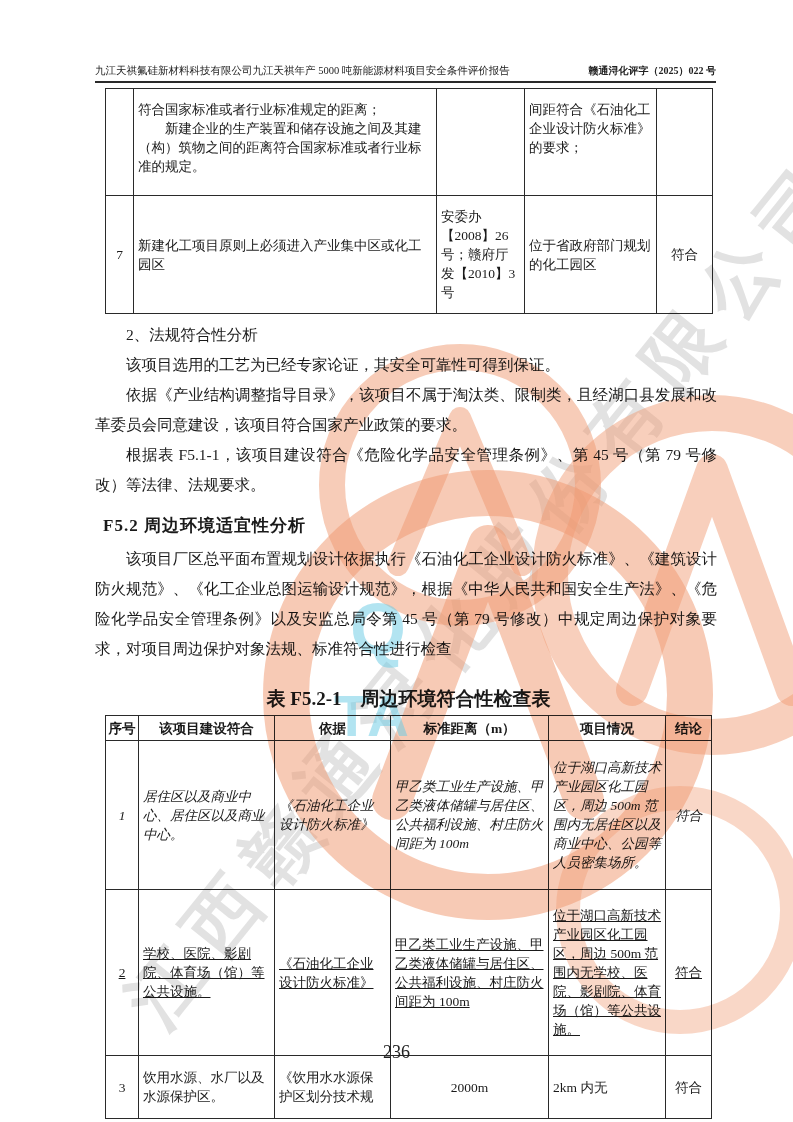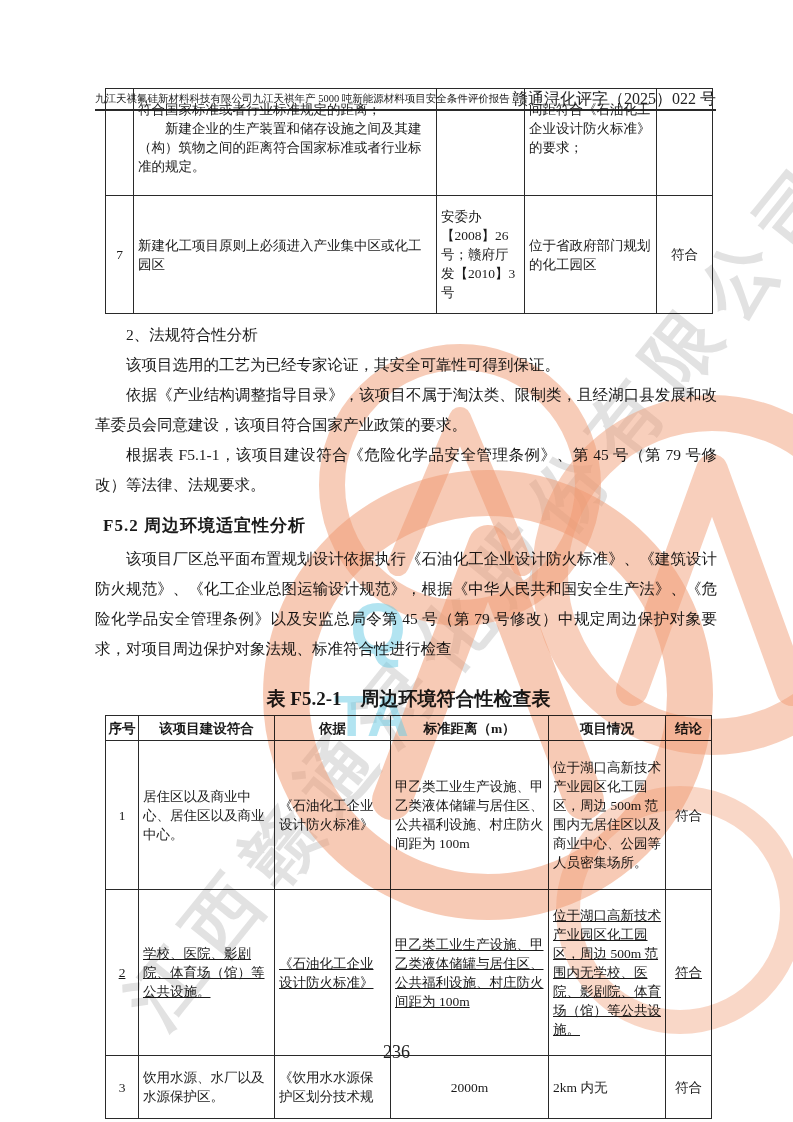--- a/index.html
+++ b/index.html
@@ -2,38 +2,38 @@
 <html><head>
 <meta charset="utf-8">
 <style>
   html,body{margin:0;padding:0;background:#e8e8e8;}
   .page{
     position:relative;width:793px;height:1122px;background:#fff;overflow:hidden;
     font-family:"Liberation Serif","DejaVu Serif",serif;color:#1a1a1a;margin:0 auto;
   }
   
   .hdr{
-    position:absolute;left:95px;top:72px;width:621px;
+    position:absolute;left:95px;top:64px;width:621px;
     display:flex;justify-content:space-between;align-items:flex-end;
     border-bottom:2px solid #2a2a2a;padding-bottom:3px;
     font-size:10.5px;line-height:14px;color:#222;white-space:nowrap;
   }
-  .hdr .r{font-weight:normal;font-size:16px;margin-top:20px;}
+  .hdr .r{font-weight:bold;font-size:10px;}
   
   .content{position:absolute;left:95px;top:88px;width:622px;}
   table{border-collapse:collapse;table-layout:fixed;}
   .t1,.t2{width:607px;margin-left:10px;font-size:13.5px;line-height:19px;}
   .t1 td,.t2 td,.t2 th{border:1px solid #2a2a2a;padding:11px 4px;overflow:hidden;}
   .t1 tr.rA td{height:84px;vertical-align:top;}
   .t1 tr.rB td{height:58px;vertical-align:middle;}
   .t2 td{vertical-align:middle;}
   .c-center{text-align:center;}
   .ti2{text-indent:2em;}
   .t2 thead th{height:22px;font-weight:bold;text-align:center;padding:1px 2px;}
-  .t2 tr.r1 td{height:126px;}
+  .t2 tr.r1 td{height:126px;font-style:italic;}
   .t2 tr.r2 td{height:143px;text-decoration:underline;}
   .t2 tr.r3 td{height:40px;}
   
   .paras{margin-top:6px;}
   .para{font-size:15.5px;line-height:30px;text-align:justify;text-indent:2em;margin:0;}
   .h2{font-size:17px;font-weight:bold;margin:13px 0 5px 8px;line-height:26px;letter-spacing:1px;}
   .tbl-title{width:607px;margin:23px 0 4px 10px;text-align:center;font-weight:bold;font-size:19px;line-height:24px;}
   .pageno{position:absolute;left:0;right:0;top:1042px;text-align:center;font-size:18px;color:#222;}
   
   .wm{position:absolute;inset:0;pointer-events:none;mix-blend-mode:multiply;z-index:5;}

